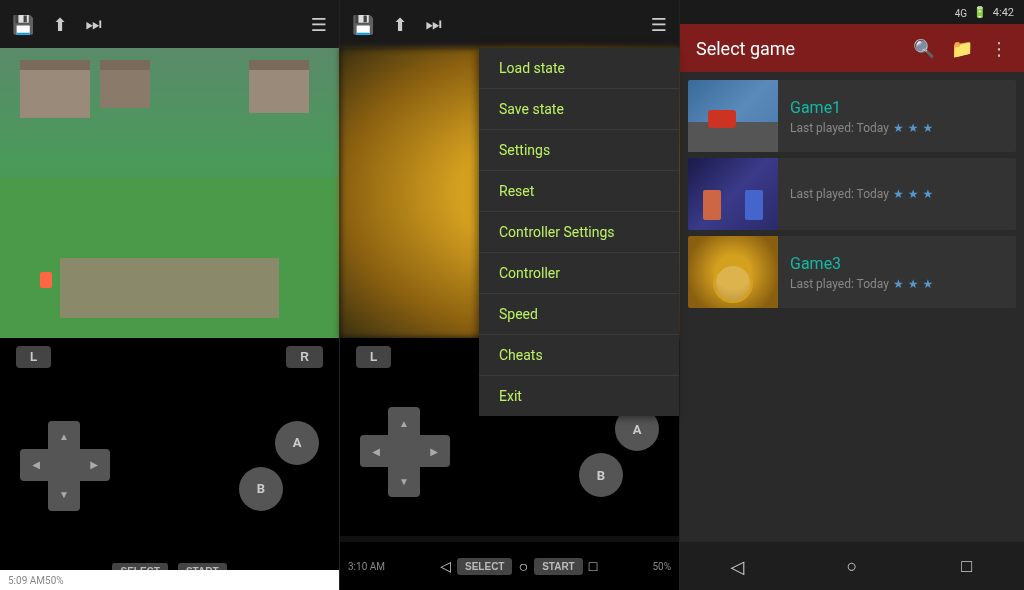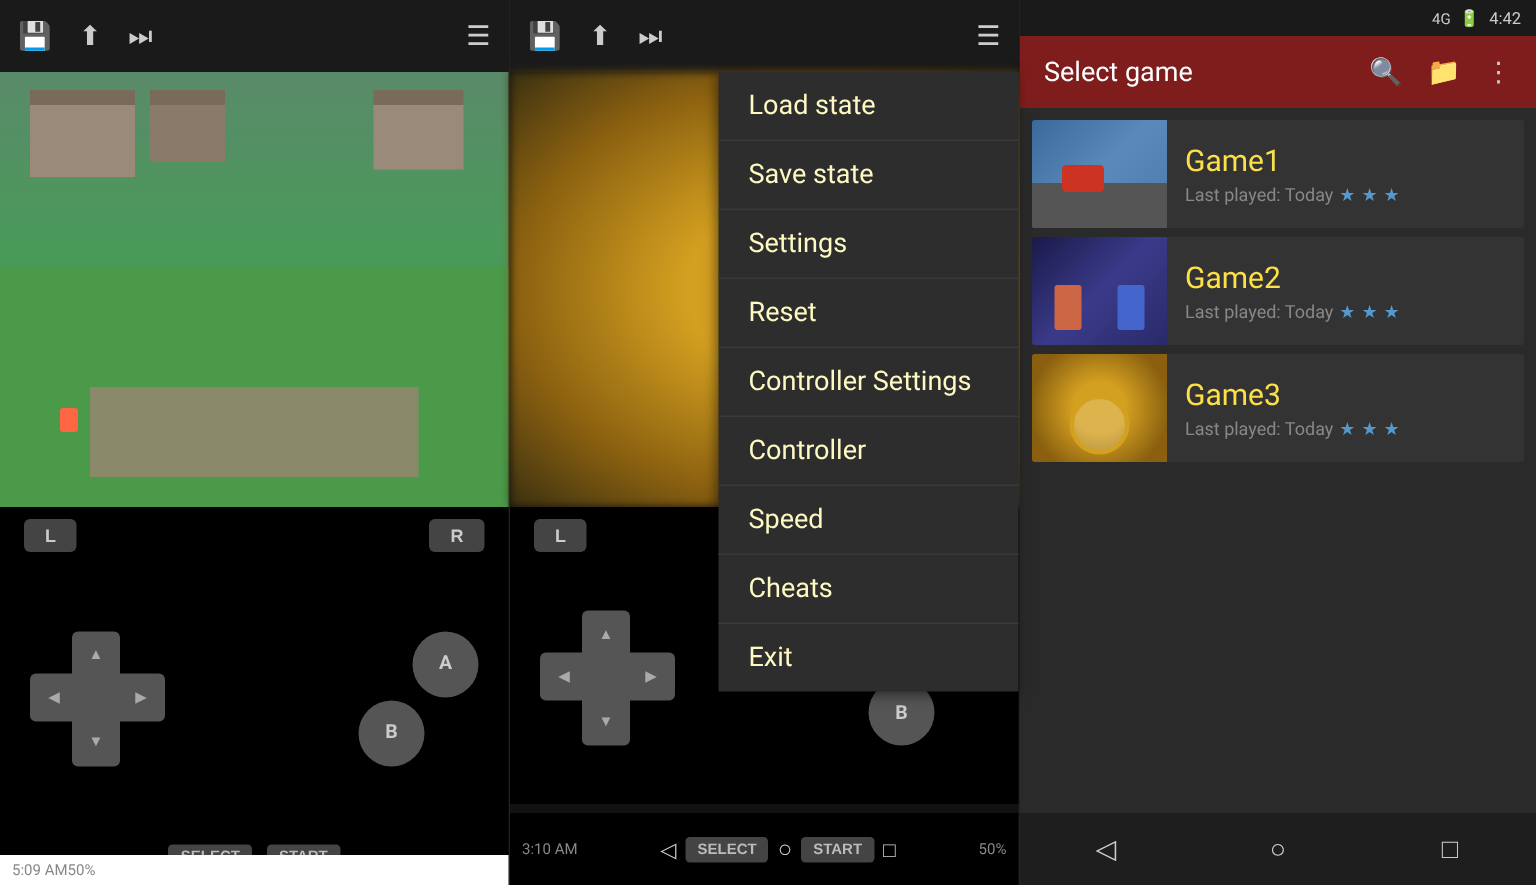--- a/index.html
+++ b/index.html
@@ -208,22 +208,22 @@
       position: absolute;
       top: 48px;
       right: 0;
       width: 200px;
       background: #2d2d2d;
       z-index: 100;
       box-shadow: -2px 2px 8px rgba(0,0,0,0.5);
     }
     .menu-item {
       padding: 12px 20px;
-      color: #fef9c3;
-      font-size: 18px;
+      color: #bef264;
+      font-size: 14px;
       cursor: pointer;
       border-bottom: 1px solid #3a3a3a;
     }
     .menu-item:last-child { border-bottom: none; }
 
     
     .panel3-status-bar {
       height: 24px;
       background: #1a1a1a;
       display: flex;
@@ -281,22 +281,22 @@
     }
     .thumb1 { background: linear-gradient(135deg, #3a6a9a 0%, #5a8aba 50%, #4a7aaa 100%); position: relative; }
     .thumb2 { background: linear-gradient(135deg, #1a1a4a 0%, #3a3a8a 50%, #2a2a6a 100%); position: relative; }
     .thumb3 { background: radial-gradient(circle, #d4a020 30%, #8a6010 80%); position: relative; }
 
     .game-info {
       padding: 8px 12px;
       flex: 1;
     }
     .game-name {
-      color: #fde047;
-      font-size: 20px;
+      color: #14b8a6;
+      font-size: 16px;
       margin-bottom: 4px;
     }
     .game-meta {
       color: #888;
       font-size: 12px;
       display: flex;
       align-items: center;
       gap: 4px;
     }
     .star { color: #5599cc; font-size: 12px; }
@@ -522,21 +522,20 @@
         </div>
       </div>
     </div>
 
     <div class="game-item">
       <div class="game-thumbnail thumb2">
         <div class="boxer boxer1"></div>
         <div class="boxer boxer2"></div>
       </div>
       <div class="game-info">
-        <div class="game-name">Game2</div>
         <div class="game-meta">
           <span>Last played: Today</span>
           <span class="star">★</span>
           <span class="star">★</span>
           <span class="star">★</span>
         </div>
       </div>
     </div>
 
     <div class="game-item">

